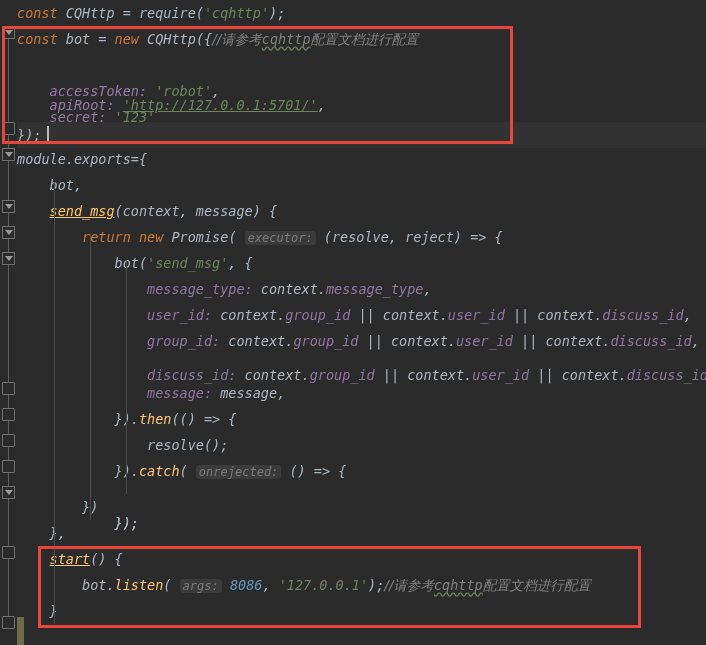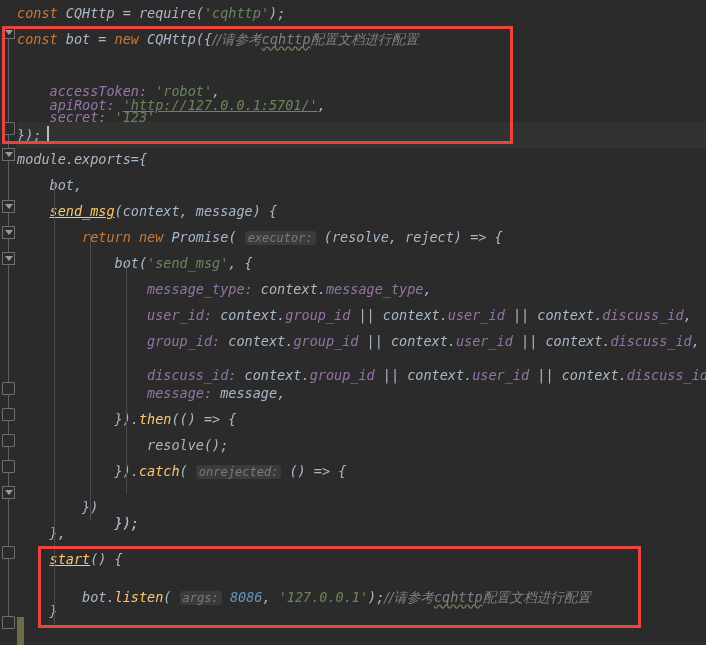--- a/index.html
+++ b/index.html
@@ -184,21 +184,21 @@
   </div>
 
   <div class="line" style="top:520px;">
     <span class="txt"><span class="pun">    </span><span class="def">},</span></span>
   </div>
 
   <div class="line" style="top:546px;">
     <span class="txt"><span class="pun">    </span><span class="fndecl">start</span><span class="def">() {</span></span>
   </div>
 
-  <div class="line" style="top:584px;">
+  <div class="line" style="top:572px;">
     <span class="txt"><span class="pun">        </span><span class="def">bot.</span><span class="fn">listen</span><span class="def">(</span><span class="pun"> </span><span class="hint">args:</span><span class="pun"> </span><span class="num">8086</span><span class="pun">,</span><span class="pun"> </span><span class="str">'127.0.0.1'</span><span class="def">);</span><span class="com cn">//请参考</span><span class="com squig">cqhttp</span><span class="com cn">配置文档进行配置</span></span>
   </div>
 
   <div class="line" style="top:598px;">
     <span class="txt"><span class="pun">    </span><span class="def">}</span></span>
   </div>
 
   <div class="line" style="top:620px;">
     <span class="txt"><span class="def">}</span></span>
   </div>

